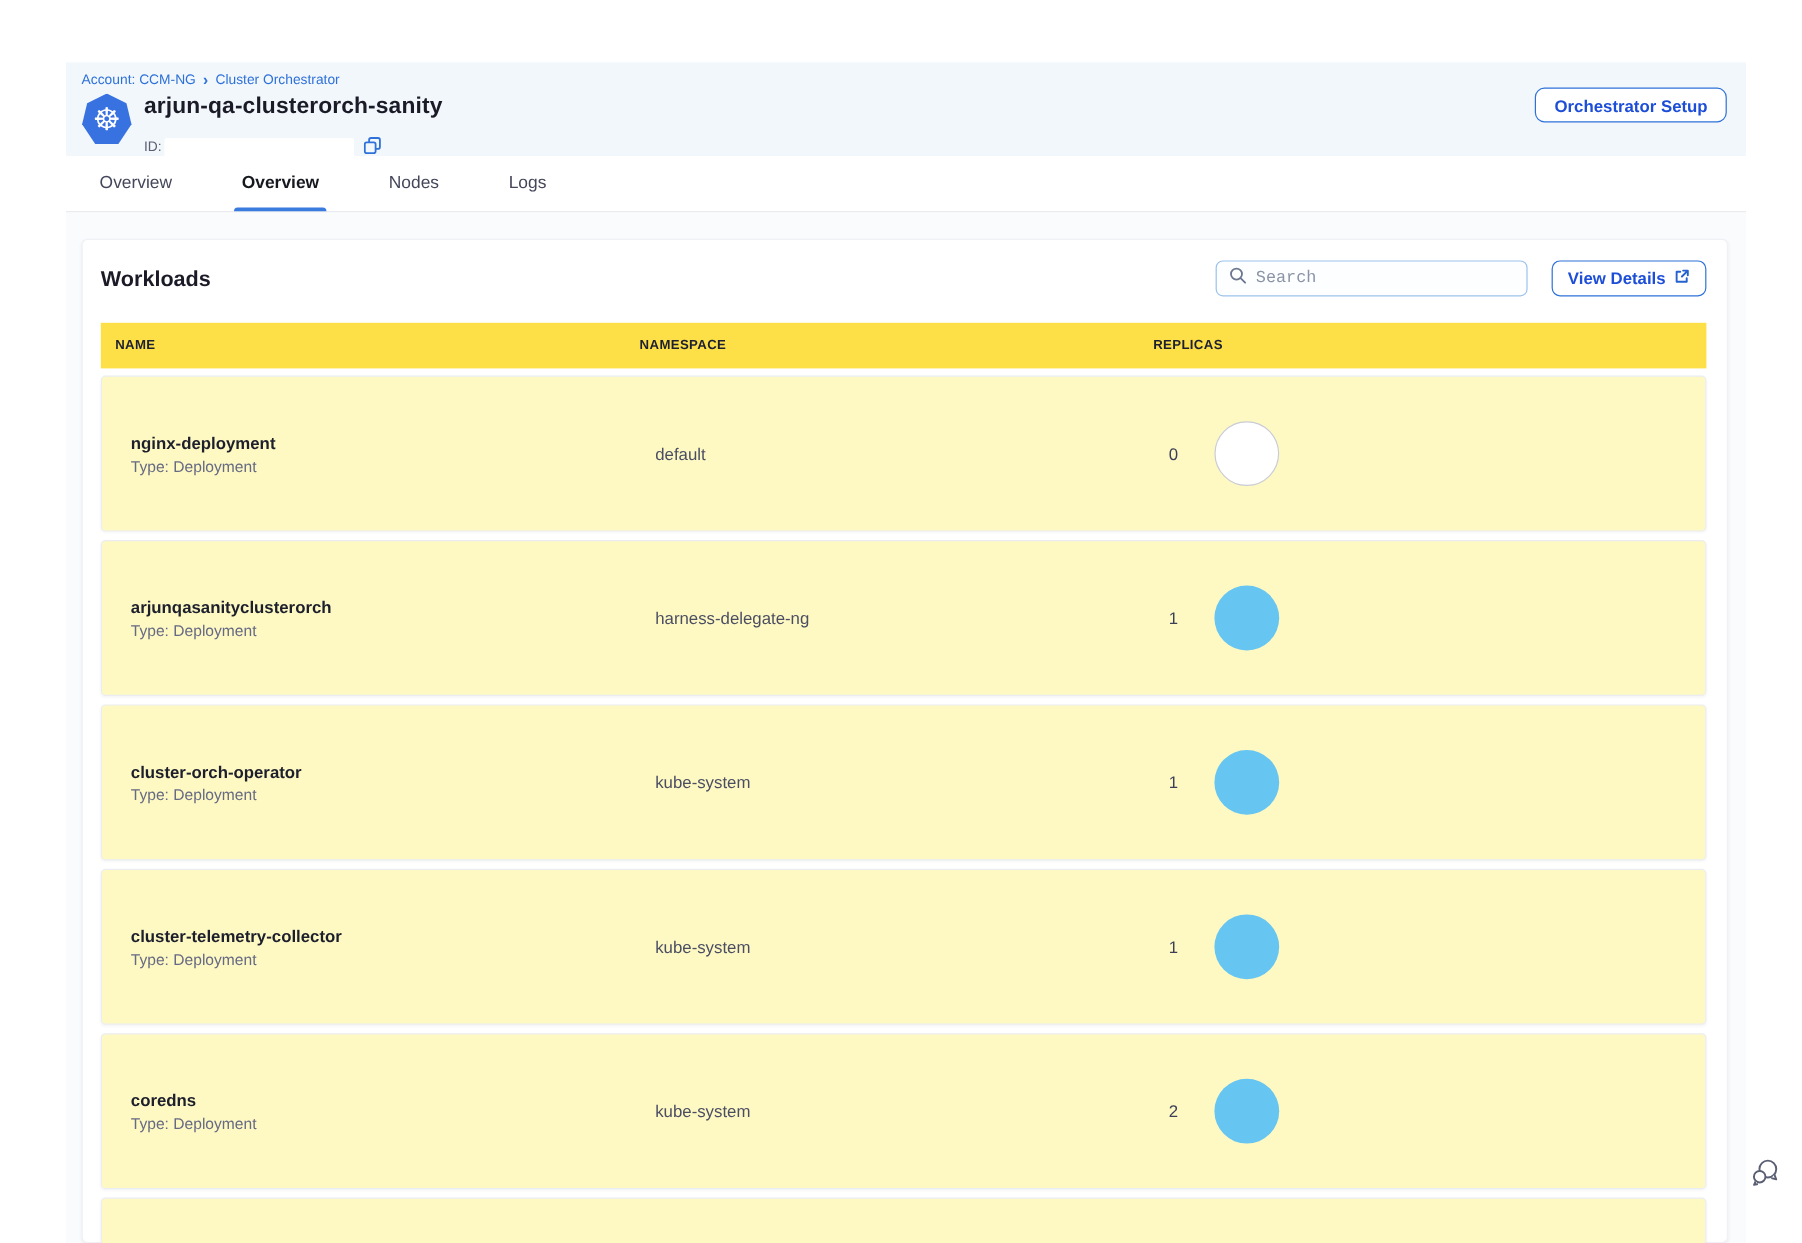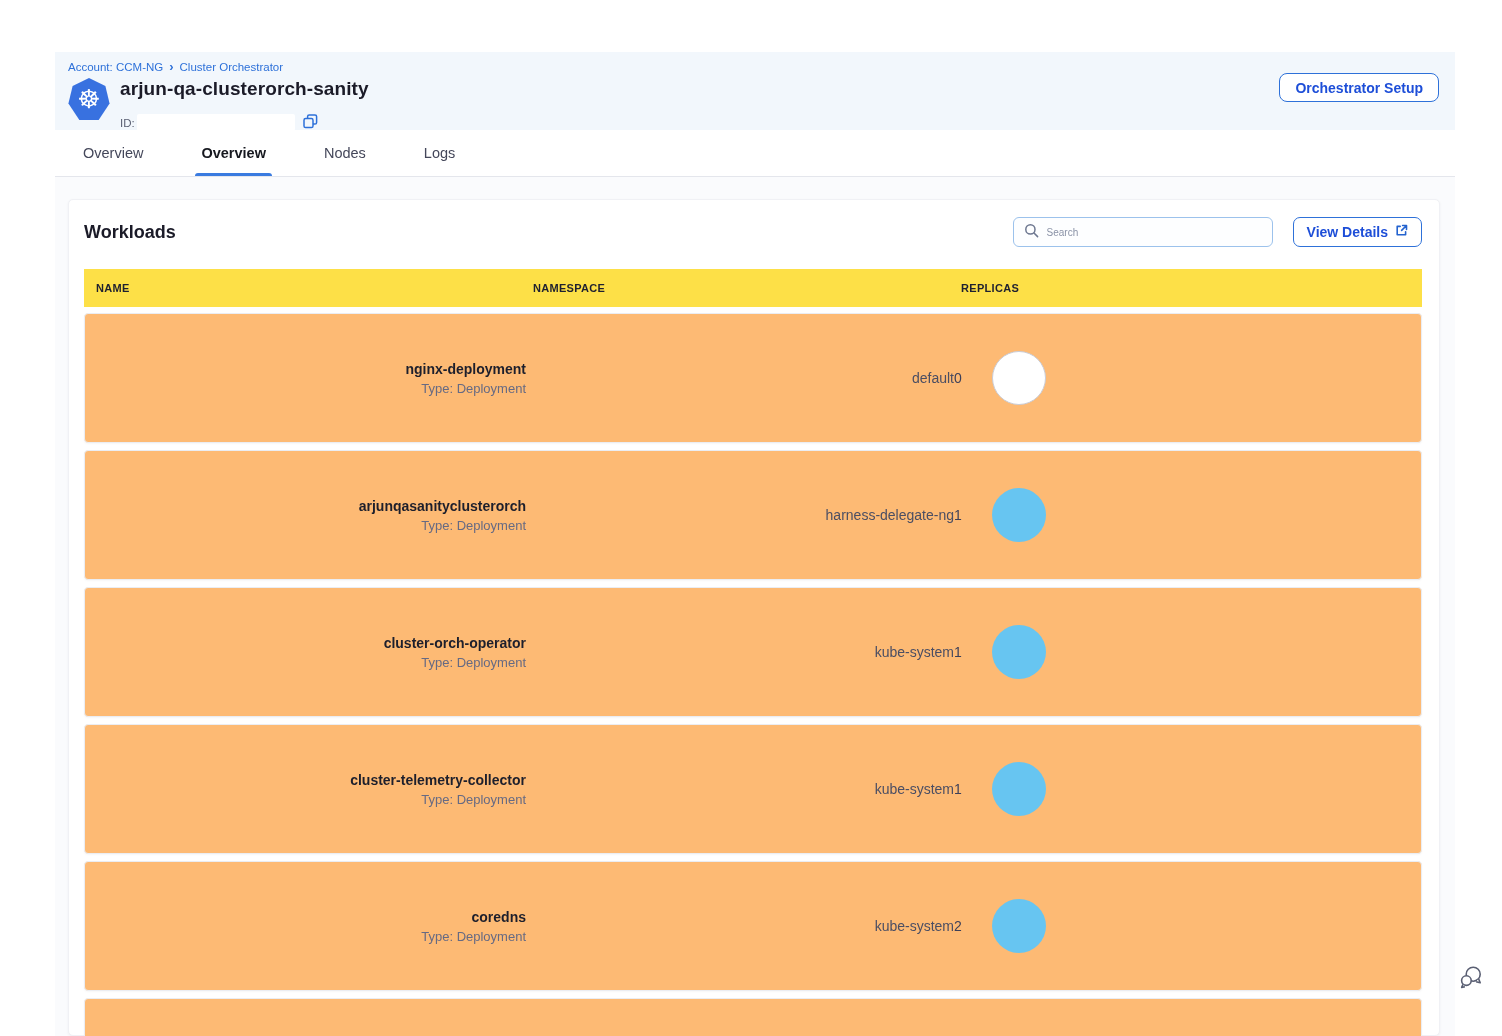--- a/index.html
+++ b/index.html
@@ -36,33 +36,33 @@
 
   
   .content { height:859px; background:#fafbfd; padding:22px 15px 0 13px; }
   .card { background:#ffffff; border:1px solid #f0f1f5; border-radius:5px;
           box-shadow:0 1px 3px rgba(40,41,61,.05); height:100%; padding-top:17px; }
   .card-head { display:flex; justify-content:space-between; align-items:center; padding:0 17px 0 15px; }
   .card-title { font-size:18px; font-weight:700; color:#1b1b28; }
   .head-actions { display:flex; align-items:center; gap:20px; }
   .search-box { width:260px; height:30px; border:1px solid #9cc2ec; border-radius:6px; background:#fdfeff;
                 display:flex; align-items:center; padding:0 10px; gap:8px; }
-  .search-box input { border:none; outline:none; background:transparent; font-size:10px; color:#14532d;
-                      font-family:Liberation Sans, sans-serif; width:100%; }
+  .search-box input { border:none; outline:none; background:transparent; font-size:14px; color:#14532d;
+                      font-family:Liberation Mono, monospace; width:100%; }
   .search-box input::placeholder { color:#8b93a7; }
   .details-btn { height:30px; padding:0 13px; background:#fff; border:1.5px solid var(--accent); border-radius:7px;
                  color:#1d4ed8; font-weight:700; font-size:14px; display:flex; align-items:center; gap:7px; cursor:pointer; }
 
   .thead { margin:22px 17px 0 15px; height:38px; background:#fde047;
            display:grid; grid-template-columns:437px 428px 1fr; align-items:center; padding-left:12px;
            font-size:11px; font-weight:700; color:#1e2030; letter-spacing:.3px; }
   .rows { margin:6px 17px 0 15px; }
-  .row-card { height:130px; background:#fdba74; border:1px solid #ebedf2; border-radius:4px; margin-bottom:7px;
+  .row-card { height:130px; background:#fef9c3; border:1px solid #ebedf2; border-radius:4px; margin-bottom:7px;
               box-shadow:0 1px 2px rgba(40,41,61,.04);
-              display:grid; grid-template-columns:437px 428px 1fr; align-items:center; padding-left:4px; cursor:pointer;text-align:right; }
+              display:grid; grid-template-columns:437px 428px 1fr; align-items:center; padding-left:24px; cursor:pointer; }
   .wl-name { font-size:14px; font-weight:700; color:#1d1f2c; }
   .wl-type { font-size:13px; color:#666a83; margin-top:4px; }
   .wl-ns   { font-size:14px; color:#4b4e63; }
   .replicas-cell { display:flex; align-items:center; }
   .wl-count { font-size:14px; color:#3c3f58; }
   .wl-circle { width:54px; height:54px; border-radius:50%; margin-left:30px; }
   .row-card.partial { height:130px; }
 
   .chat-fab { position:absolute; left:1458px; top:964px; width:28px; height:28px; cursor:pointer; }
 </style>

